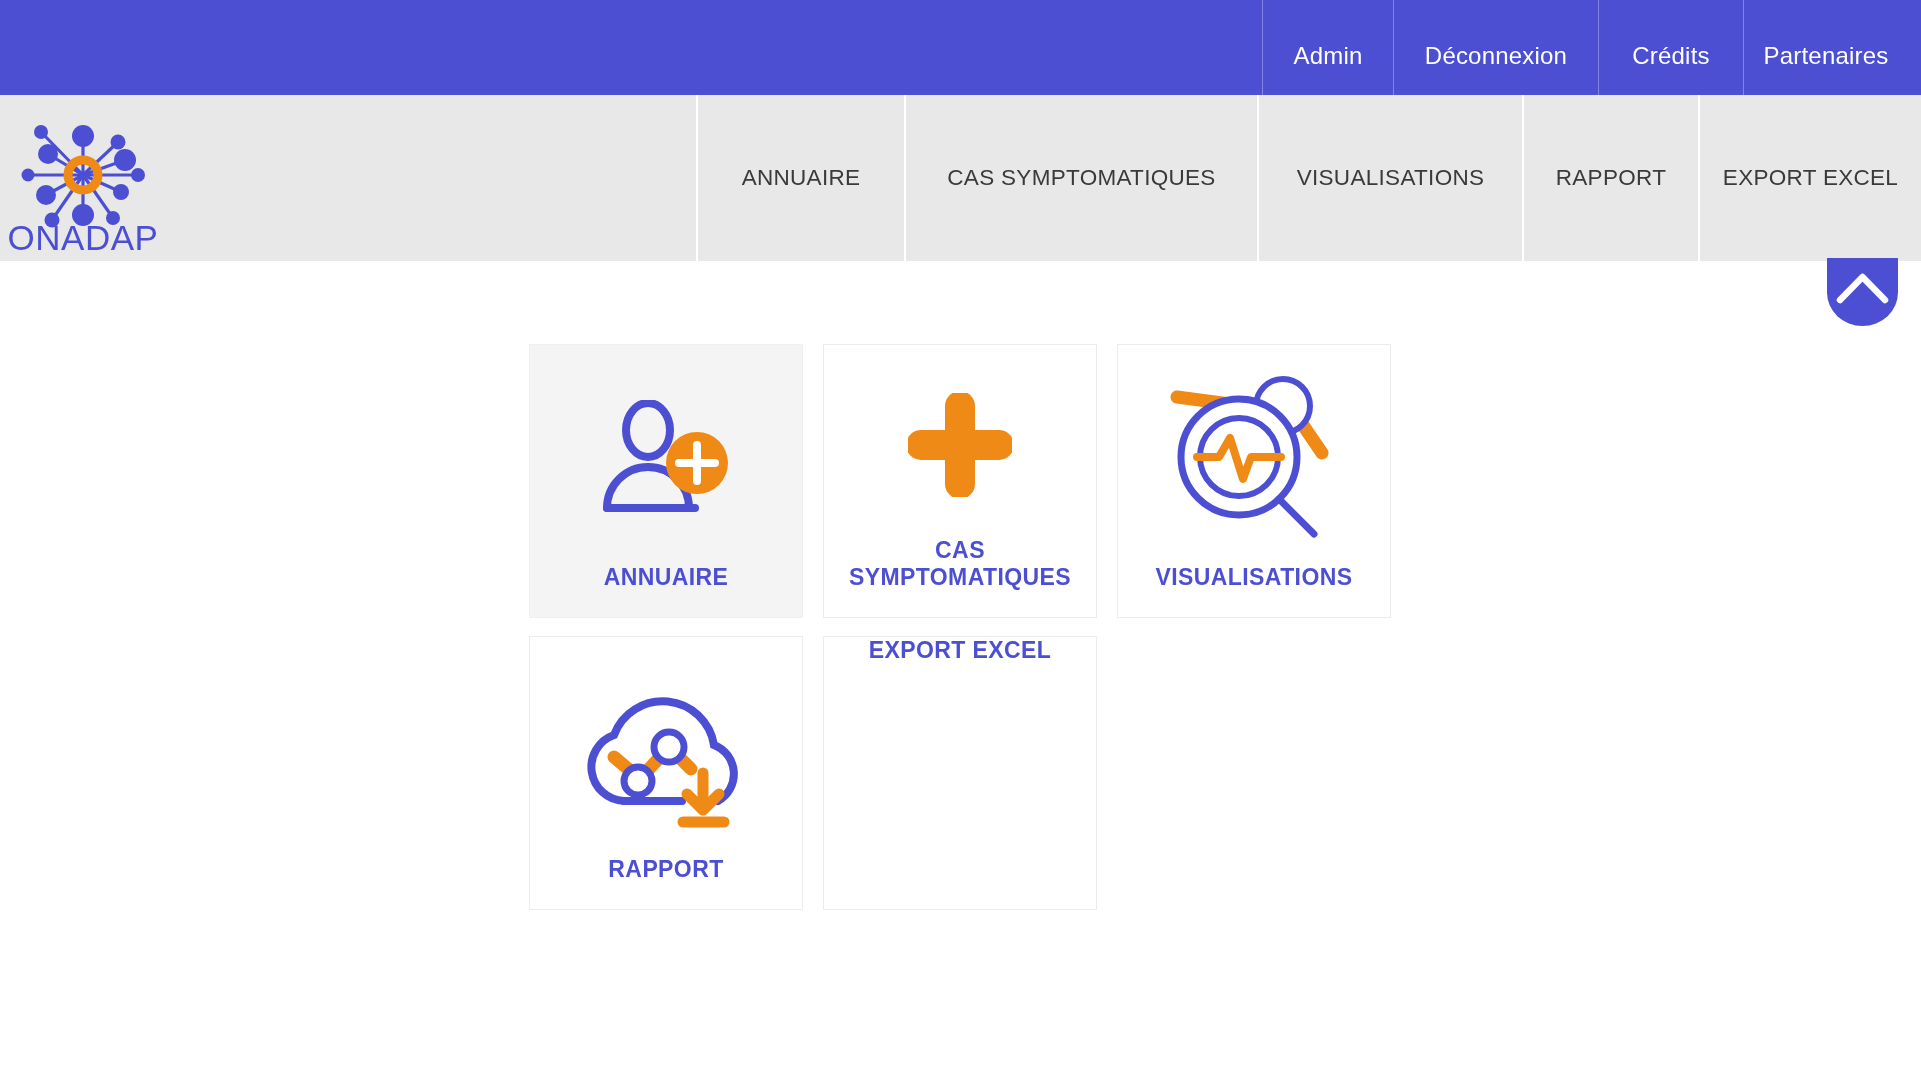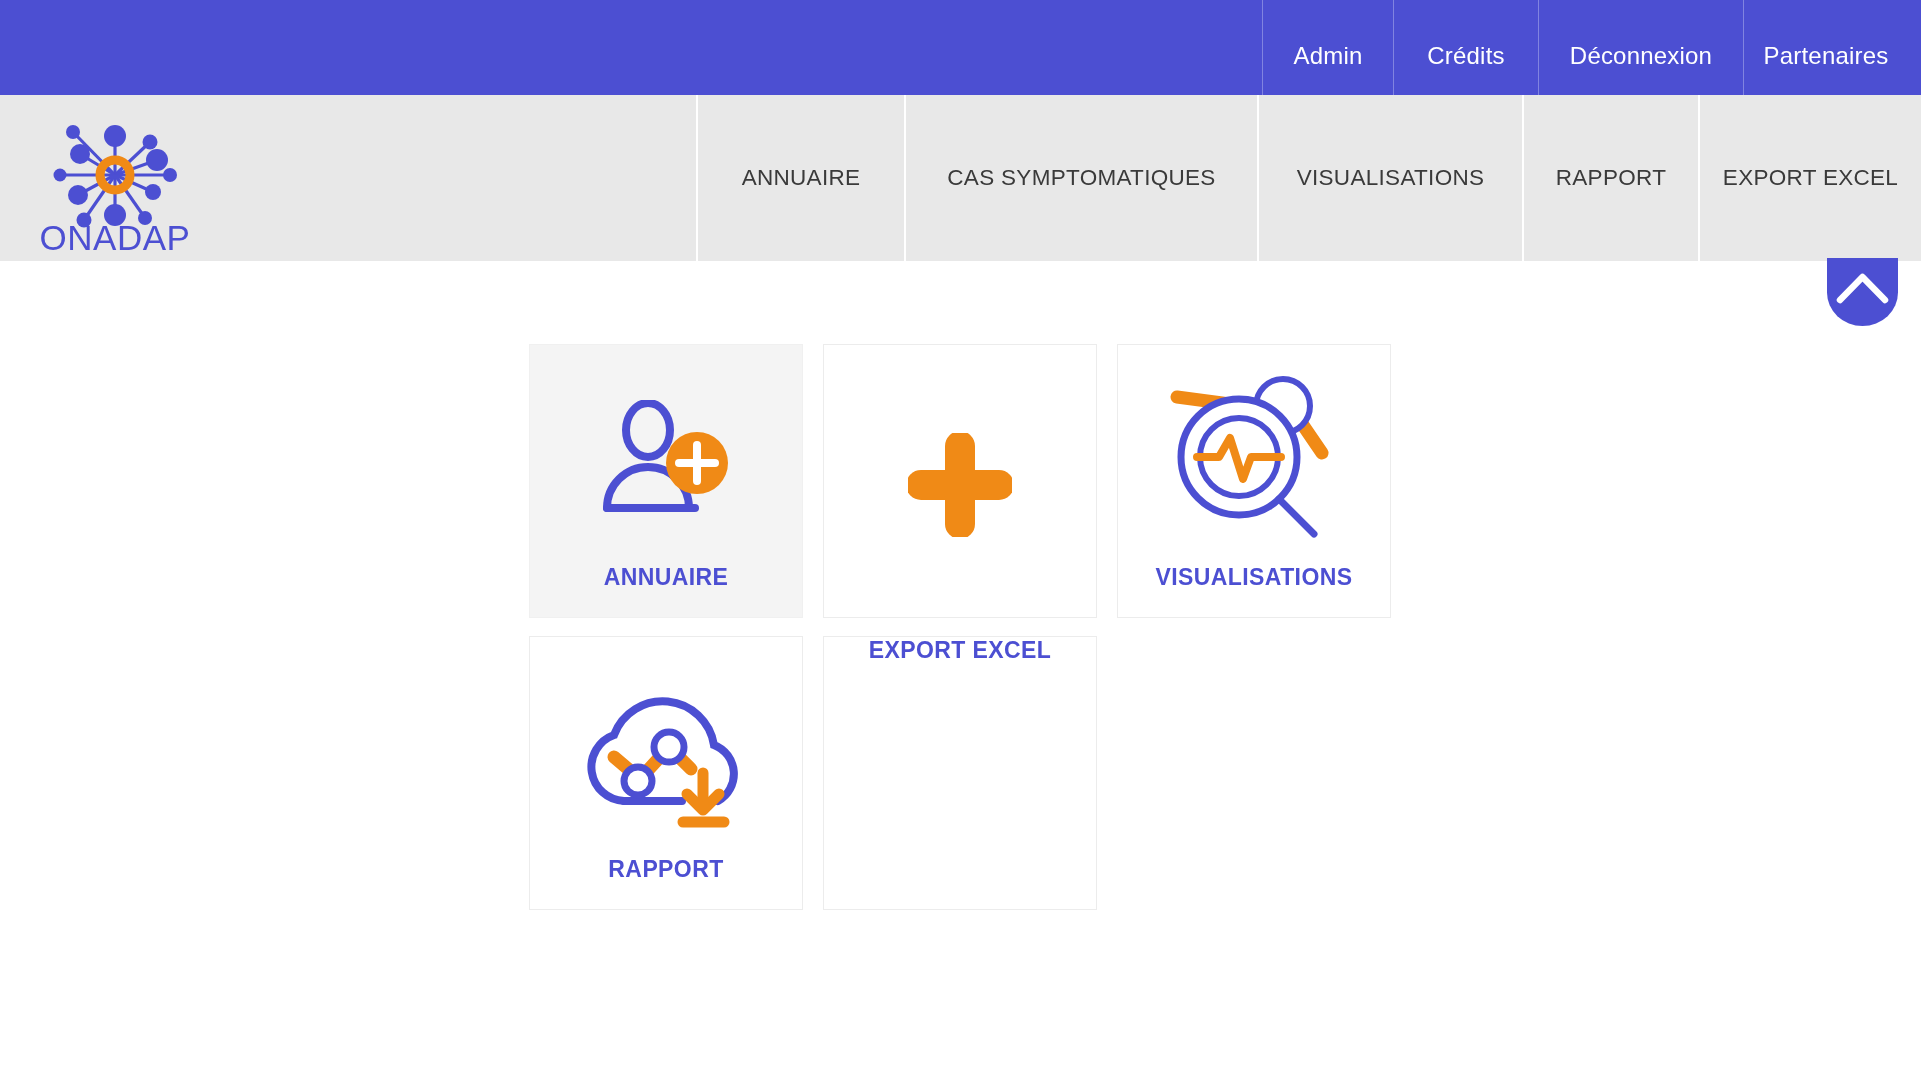--- a/index.html
+++ b/index.html
@@ -47,21 +47,21 @@
     width: 1921px;
     height: 166px;
     background: #E8E8E8;
     display: flex;
     align-items: stretch;
   }
   .brand {
     width: 698px;
     display: flex;
     align-items: center;
-    padding-left: 40px;
+    padding-left: 8px;
     border-right: 2px solid #ffffff;
   }
   .brand-logo { width: 150px; height: 152px; display:block; }
 
   .nav-item {
     display: flex;
     align-items: center;
     justify-content: center;
     font-size: 22.5px;
     color: #3A3A3A;
@@ -133,25 +133,25 @@
   }
   .card-label.two-line { padding-bottom: 26px; }
 </style>
 </head>
 <body>
 
 <div class="topbar">
   <div class="topbar-item w-admin">
     <span>Admin</span>
   </div>
+  <div class="topbar-item w-deco">
+    <span>Déconnexion</span>
+  </div>
   <div class="topbar-item w-credits">
     <span>Crédits</span>
-  </div>
-  <div class="topbar-item w-deco">
-    <span>Déconnexion</span>
   </div>
   <div class="topbar-item w-partenaires">
     <span>Partenaires</span>
   </div>
 </div>
 
 <div class="navbar">
 
   <div class="brand">
     <svg class="brand-logo" viewBox="0 0 150 152">
@@ -229,20 +229,24 @@
       <div class="card-label">ANNUAIRE</div>
     </div>
 
     <div class="card">
       <div class="card-icon">
         <svg width="104" height="104" viewBox="0 0 104 104">
           <line x1="52" y1="13" x2="52" y2="91" stroke="#F08A16" stroke-width="30" stroke-linecap="round"></line>
           <line x1="13" y1="52" x2="91" y2="52" stroke="#F08A16" stroke-width="30" stroke-linecap="round"></line>
         </svg>
       </div>
+      <div class="card-label two-line">
+        <div>CAS</div>
+        <div>SYMPTOMATIQUES</div>
+      </div>
     </div>
 
     <div class="card">
       <div class="card-icon">
         <svg width="175" height="168" viewBox="0 0 175 168">
           <g stroke="#F08A16" stroke-width="13" stroke-linecap="round" fill="none">
             <line x1="10" y1="22" x2="108" y2="35"></line>
             <line x1="127" y1="37" x2="155" y2="78"></line>
           </g>
           <circle cx="116" cy="31" r="27" fill="#ffffff" stroke="#4C4FD2" stroke-width="6"></circle>

